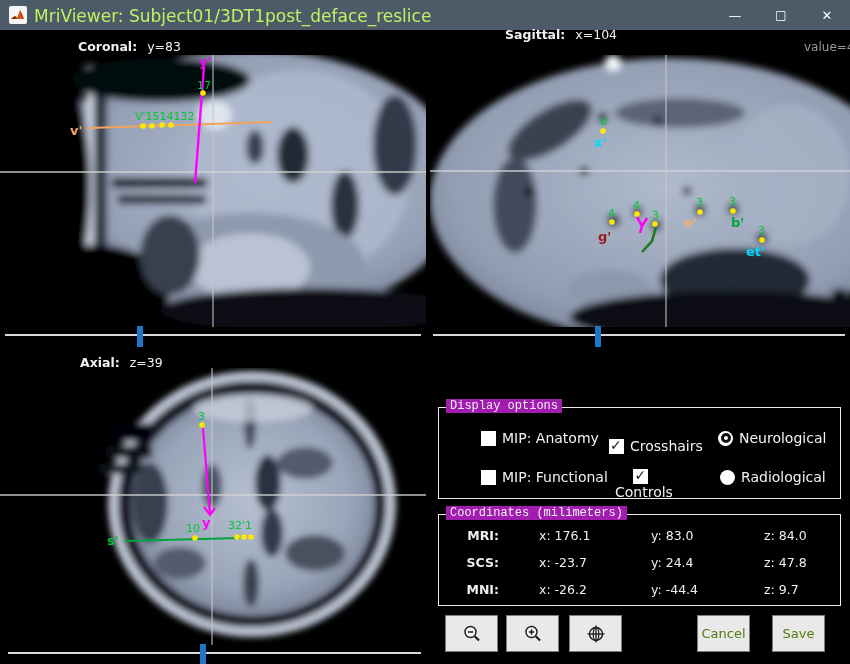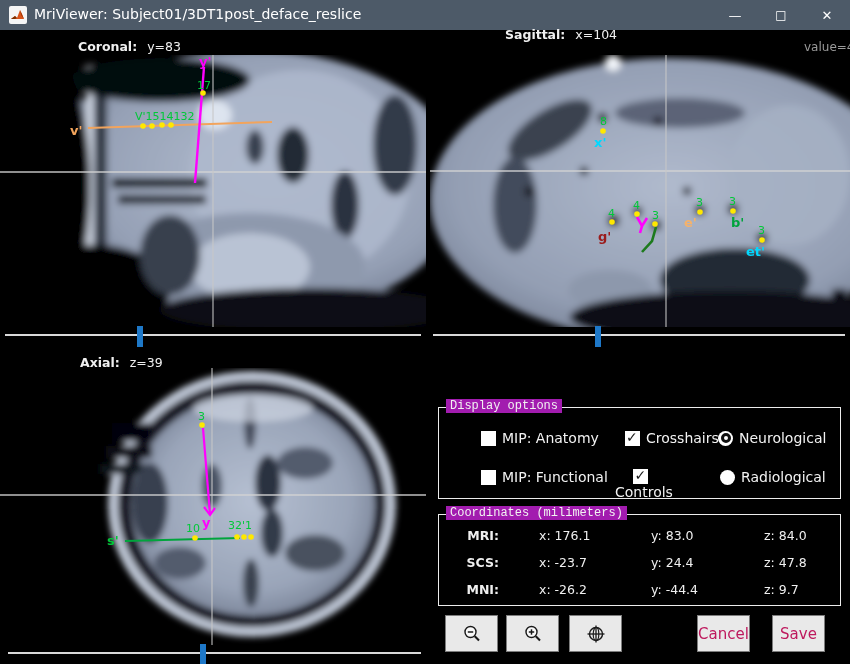--- a/index.html
+++ b/index.html
@@ -3,21 +3,21 @@
 <meta charset="utf-8">
 <style>
   html,body{margin:0;padding:0;background:#222;}
   #window{
     position:relative;width:850px;height:664px;background:#000;overflow:hidden;
     font-family:"DejaVu Sans","Liberation Sans",sans-serif;
   }
   
   .titlebar{position:absolute;left:0;top:0;width:850px;height:30px;background:#4d5a68;display:flex;align-items:center;}
   .app-icon{position:absolute;left:9px;top:6px;width:18px;height:18px;background:#f5f5f5;border-radius:2px;}
-  .title-text{position:absolute;left:34px;top:6px;color:#ffffff;font-size:14px;white-space:nowrap;}
+  .title-text{position:absolute;left:34px;top:6px;color:#bef264;font-size:17px;white-space:nowrap;}
   .win-btn{position:absolute;top:0;width:46px;height:30px;display:flex;align-items:center;justify-content:center;color:#fff;font-size:13px;cursor:default;}
   .win-btn.min{left:712px;} .win-btn.max{left:758px;font-size:12px;} .win-btn.close{left:804px;}
   
   .view-header{position:absolute;color:#efefef;font-size:12.5px;white-space:nowrap;}
   .view-header b{font-weight:bold;}
   .view-header .slice{margin-left:10px;font-weight:normal;}
   .value-label{position:absolute;left:804px;top:40px;width:46px;overflow:hidden;color:#9a9a9a;font-size:12px;white-space:nowrap;}
   
   svg.view{position:absolute;background:#000;display:block;}
   svg text{font-family:"DejaVu Sans","Liberation Sans",sans-serif;}
@@ -33,21 +33,21 @@
   .checkbox{width:15px;height:15px;background:#fff;position:relative;flex:0 0 auto;}
   .checkbox.on::after{content:"\2713";position:absolute;left:1px;top:-2px;font-size:14px;font-weight:bold;color:#1c1c1c;}
   .radio{width:15px;height:15px;border-radius:50%;background:#fff;position:relative;flex:0 0 auto;}
   .radio.on::after{content:"";position:absolute;left:2.5px;top:2.5px;width:10px;height:10px;border-radius:50%;border:3px solid #101010;box-sizing:border-box;background:#fff;}
   .opt-label{margin-left:6px;color:#f2f2f2;font-size:14px;white-space:nowrap;}
   
   .coord-row{position:absolute;color:#efefef;font-size:12.5px;}
   .coord-label{position:absolute;width:60px;text-align:right;font-weight:bold;}
   .coord-x{position:absolute;left:100px;} .coord-y{position:absolute;left:212px;} .coord-z{position:absolute;left:325px;}
   
-  .btn{position:absolute;height:37px;background:#e9e9e9;border:1px solid #7d7d7d;display:flex;align-items:center;justify-content:center;box-sizing:border-box;color:#be185d;font-size:15px;cursor:default;}
+  .btn{position:absolute;height:37px;background:#e9e9e9;border:1px solid #7d7d7d;display:flex;align-items:center;justify-content:center;box-sizing:border-box;color:#4d7c0f;font-size:13px;cursor:default;}
   .btn.icon{width:53px;}
   .btn.text{width:53px;}
 </style>
 </head>
 <body>
 
 <div id="window">
 
   <div class="titlebar">
     <div class="app-icon">
@@ -239,21 +239,21 @@
     <div class="track"></div>
     <div class="handle" style="left: 46.5%;"></div>
   </div>
 
   <div class="groupbox" style="left:438px;top:407px;width:401px;height:90px;">
     <span class="gb-title">Display options</span>
     <div class="opt" style="left:42px;top:22px;">
       <span class="checkbox"></span>
       <span class="opt-label">MIP: Anatomy</span>
     </div>
-    <div class="opt" style="left:170px;top:22px;margin-left:16px;">
+    <div class="opt" style="left:170px;top:30px;">
       <span class="checkbox on"></span>
       <span class="opt-label">Crosshairs</span>
     </div>
     <div class="opt" style="left:279px;top:22px;">
       <span class="radio on"></span>
       <span class="opt-label">Neurological</span>
     </div>
     <div class="opt" style="left:42px;top:61px;">
       <span class="checkbox"></span>
       <span class="opt-label">MIP: Functional</span>

